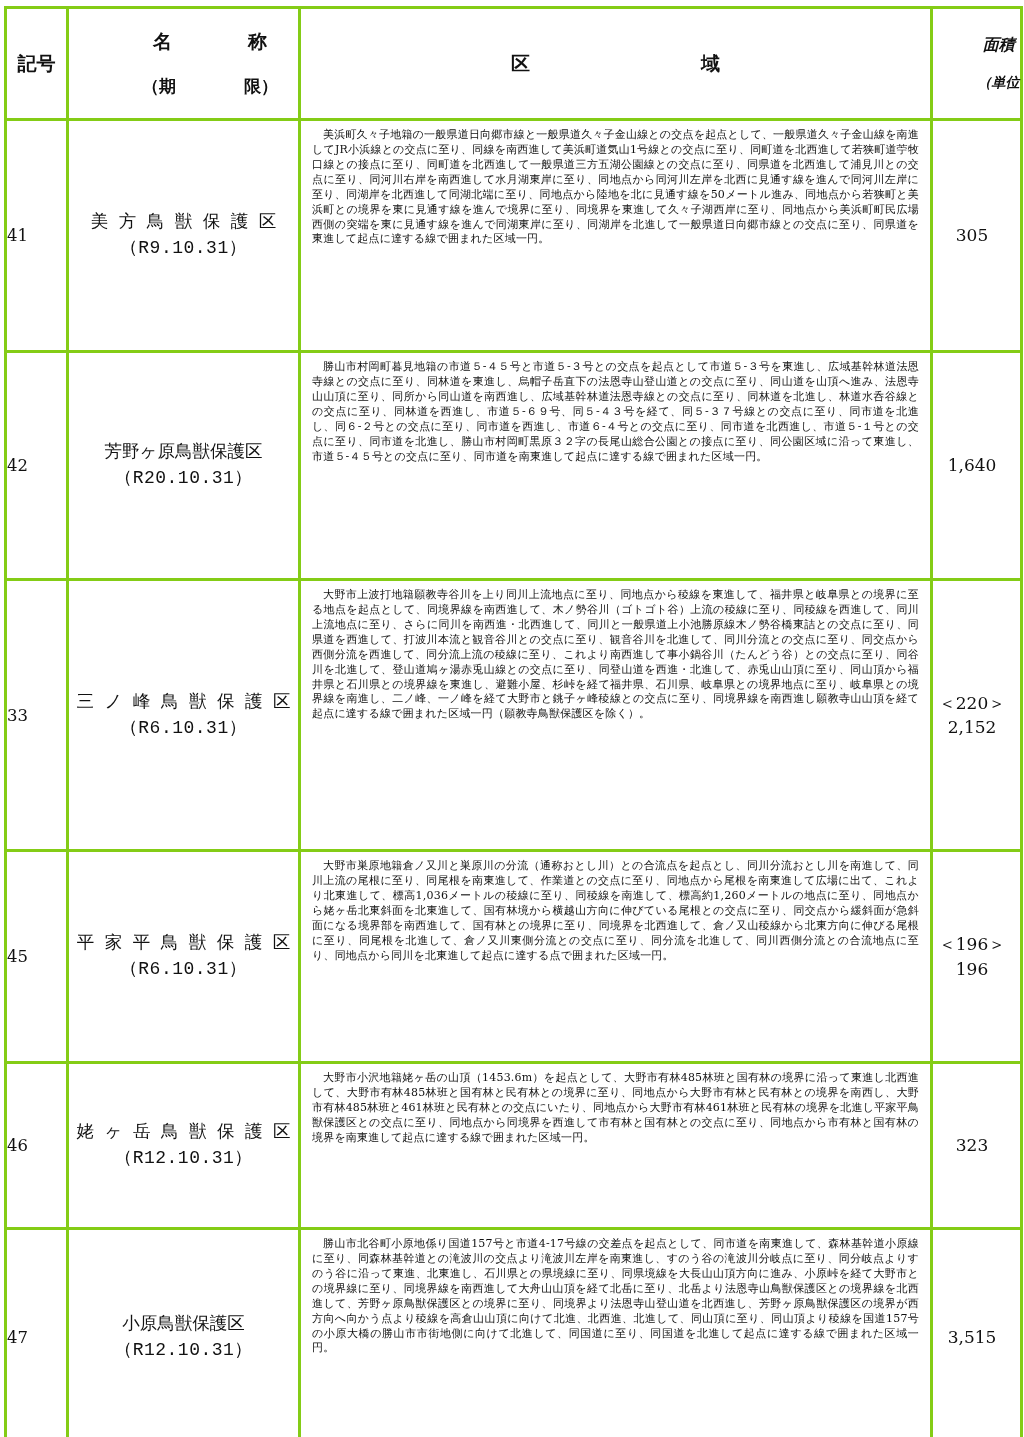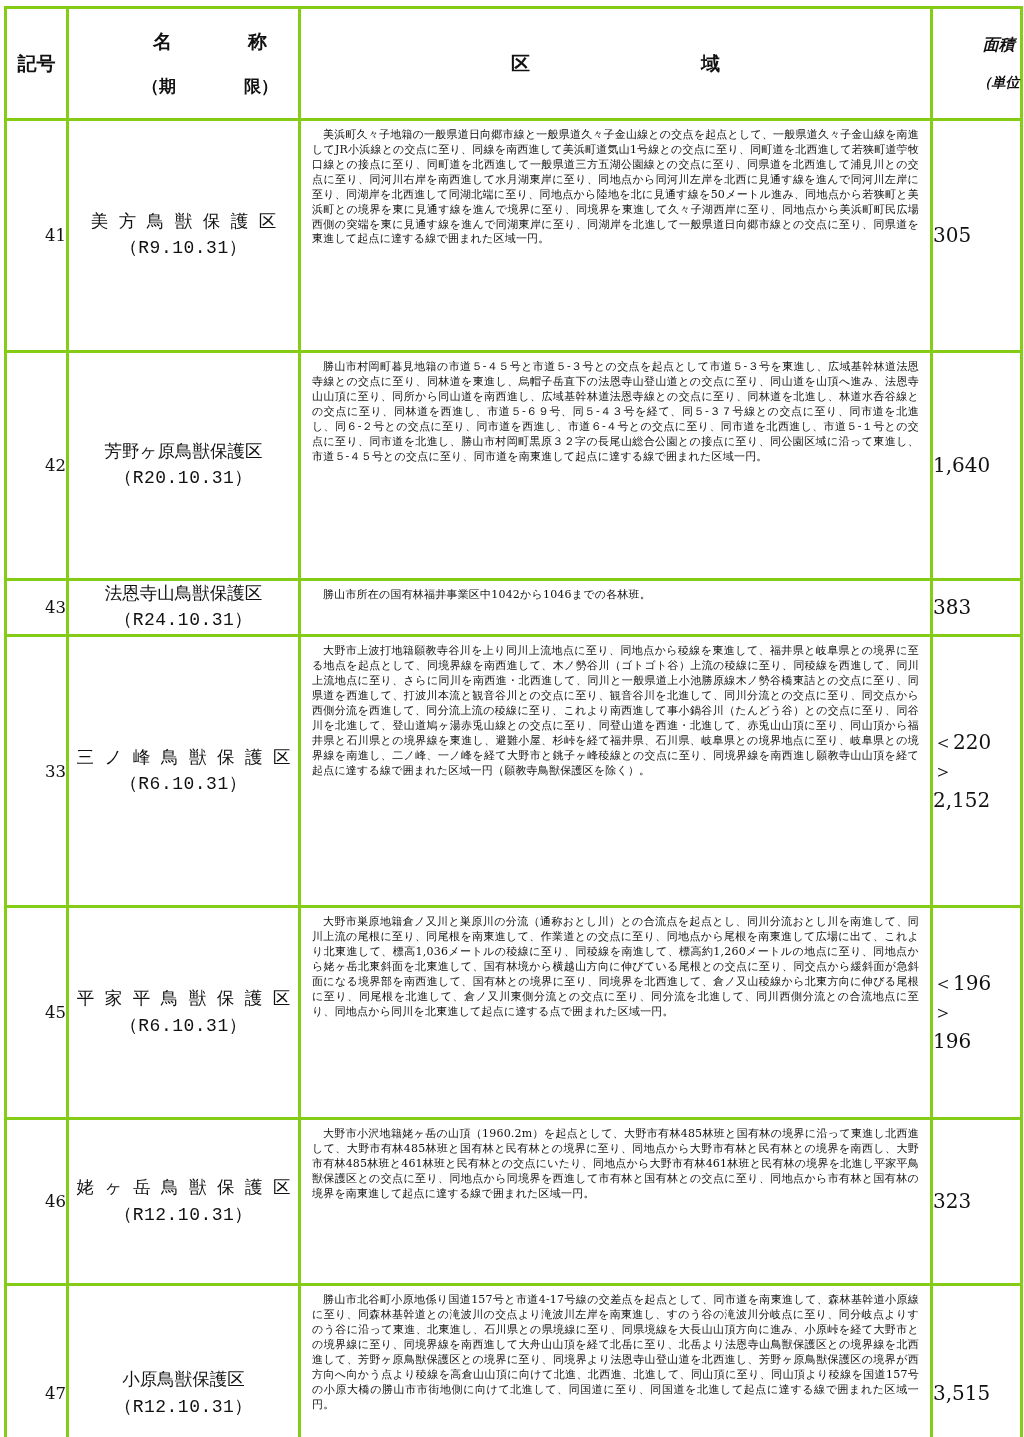--- a/index.html
+++ b/index.html
@@ -32,21 +32,21 @@
     font-weight:bold;
     text-align:center;
     height:48px;
     line-height:1.15;
     white-space:pre;
   }
   th .sub{font-size:17px;font-weight:bold;}
   th.size-h{font-size:16px;font-style:italic;}
   th.size-h .sub{font-size:14px;}
   td.no{
-    text-align:right;
+    text-align:left;
     font-size:16.5px;
     font-family:"DejaVu Serif","Liberation Serif",serif;
   }
   td.name{
     text-align:center;
     font-family:Liberation Mono, monospace;
     font-size:17.5px;
     line-height:1.5;
   }
   td.name .term{
@@ -56,23 +56,23 @@
   td.desc{
     vertical-align:top;
     padding:7px 11px 6px 11px;
     font-size:11px;
     line-height:1.355;
     text-align:justify;
     text-indent:1em;
     letter-spacing:.2px;
   }
   td.size{
-    text-align:left;
+    text-align:center;
     padding-right:9px;
-    font-size:20px;
+    font-size:17px;
     line-height:1.45;
   }
   td.size .note{display:block;}
   
   tr.r0 td{height:232px;}
   tr.r1 td{height:228px;}
   tr.r2 td{height:52px;}
   tr.r3 td{height:271px;}
   tr.r4 td{height:212px;}
   tr.r5 td{height:166px;}
@@ -120,32 +120,20 @@
       <td class="name">
         <span>芳野ヶ原鳥獣保護区</span><br>
         <span class="term">（R20.10.31）</span>
       </td>
       <td class="desc">勝山市村岡町暮見地籍の市道５-４５号と市道５-３号との交点を起点として市道５-３号を東進し、広域基幹林道法恩寺線との交点に至り、同林道を東進し、烏帽子岳直下の法恩寺山登山道との交点に至り、同山道を山頂へ進み、法恩寺山山頂に至り、同所から同山道を南西進し、広域基幹林道法恩寺線との交点に至り、同林道を北進し、林道水呑谷線との交点に至り、同林道を西進し、市道５-６９号、同５-４３号を経て、同５-３７号線との交点に至り、同市道を北進し、同６-２号との交点に至り、同市道を西進し、市道６-４号との交点に至り、同市道を北西進し、市道５-１号との交点に至り、同市道を北進し、勝山市村岡町黒原３２字の長尾山総合公園との接点に至り、同公園区域に沿って東進し、市道５-４５号との交点に至り、同市道を南東進して起点に達する線で囲まれた区域一円。</td>
       <td class="size">
         <span class="note"></span>
         <span>1,640</span>
       </td>
     </tr>
-    <tr class="r2">
-      <td class="no">43</td>
-      <td class="name">
-        <span>法恩寺山鳥獣保護区</span><br>
-        <span class="term">（R24.10.31）</span>
-      </td>
-      <td class="desc">勝山市所在の国有林福井事業区中1042から1046までの各林班。</td>
-      <td class="size">
-        <span class="note"></span>
-        <span>383</span>
-      </td>
-    </tr>
     <tr class="r3">
       <td class="no">33</td>
       <td class="name">
         <span>三 ノ 峰 鳥 獣 保 護 区</span><br>
         <span class="term">（R6.10.31）</span>
       </td>
       <td class="desc">大野市上波打地籍願教寺谷川を上り同川上流地点に至り、同地点から稜線を東進して、福井県と岐阜県との境界に至る地点を起点として、同境界線を南西進して、木ノ勢谷川（ゴトゴト谷）上流の稜線に至り、同稜線を西進して、同川上流地点に至り、さらに同川を南西進・北西進して、同川と一般県道上小池勝原線木ノ勢谷橋東詰との交点に至り、同県道を西進して、打波川本流と観音谷川との交点に至り、観音谷川を北進して、同川分流との交点に至り、同交点から西側分流を西進して、同分流上流の稜線に至り、これより南西進して事小鍋谷川（たんどう谷）との交点に至り、同谷川を北進して、登山道鳩ヶ湯赤兎山線との交点に至り、同登山道を西進・北進して、赤兎山山頂に至り、同山頂から福井県と石川県との境界線を東進し、避難小屋、杉峠を経て福井県、石川県、岐阜県との境界地点に至り、岐阜県との境界線を南進し、二ノ峰、一ノ峰を経て大野市と銚子ヶ峰稜線との交点に至り、同境界線を南西進し願教寺山山頂を経て起点に達する線で囲まれた区域一円（願教寺鳥獣保護区を除く）。</td>
       <td class="size">
         <span class="note">＜220＞</span>
         <span>2,152</span>
@@ -162,21 +150,21 @@
         <span class="note">＜196＞</span>
         <span>196</span>
       </td>
     </tr>
     <tr class="r5">
       <td class="no">46</td>
       <td class="name">
         <span>姥 ヶ 岳 鳥 獣 保 護 区</span><br>
         <span class="term">（R12.10.31）</span>
       </td>
-      <td class="desc">大野市小沢地籍姥ヶ岳の山頂（1960.2m）を起点として、大野市有林485林班と国有林の境界に沿って東進し北西進して、大野市有林485林班と国有林と民有林との境界に至り、同地点から大野市有林と民有林との境界を南西し、大野市有林485林班と461林班と民有林との交点にいたり、同地点から大野市有林461林班と民有林の境界を北進し平家平鳥獣保護区との交点に至り、同地点から同境界を西進して市有林と国有林との交点に至り、同地点から市有林と国有林の境界を南東進して起点に達する線で囲まれた区域一円。</td>
+      <td class="desc">大野市小沢地籍姥ヶ岳の山頂（1453.6m）を起点として、大野市有林485林班と国有林の境界に沿って東進し北西進して、大野市有林485林班と国有林と民有林との境界に至り、同地点から大野市有林と民有林との境界を南西し、大野市有林485林班と461林班と民有林との交点にいたり、同地点から大野市有林461林班と民有林の境界を北進し平家平鳥獣保護区との交点に至り、同地点から同境界を西進して市有林と国有林との交点に至り、同地点から市有林と国有林の境界を南東進して起点に達する線で囲まれた区域一円。</td>
       <td class="size">
         <span class="note"></span>
         <span>323</span>
       </td>
     </tr>
     <tr class="r6">
       <td class="no">47</td>
       <td class="name">
         <span>小原鳥獣保護区</span><br>
         <span class="term">（R12.10.31）</span>

